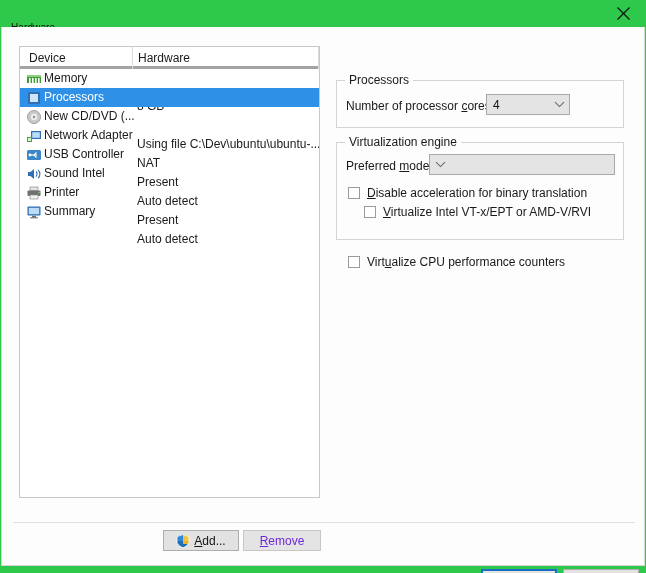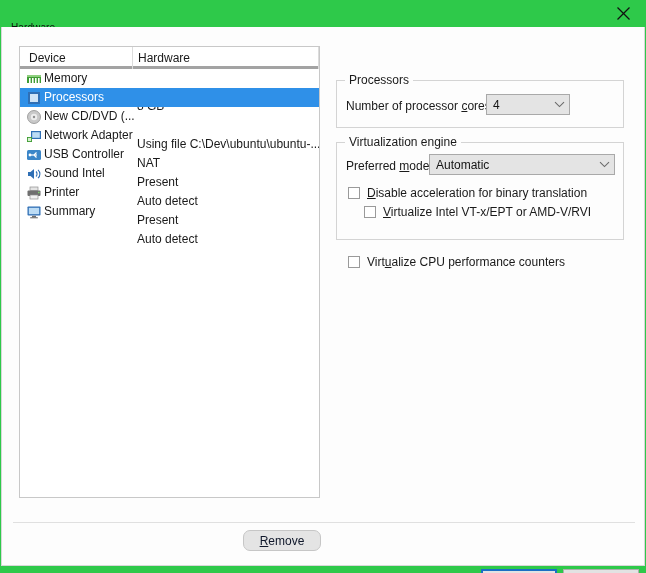--- a/index.html
+++ b/index.html
@@ -145,21 +145,21 @@
     border: 1px solid #adadad;
     font-family: "Liberation Sans", sans-serif;
     font-size: 12px;
     color: #141414;
     display: flex;
     align-items: center;
     justify-content: center;
     cursor: default;
     padding: 0;
   }
-  .btn.disabled { color: #0f172a; border-color: #c6c6c6; background: #e4e4e4; border-radius: 7px; }
+  .btn.disabled { color: #6d28d9; border-color: #c6c6c6; background: #e4e4e4; }
   .btn-add {
     position: absolute;
     left: 161px;
     top: 503px;
     width: 76px;
     height: 21px;
     gap: 4px;
   }
   .btn-remove {
     position: absolute;
@@ -392,20 +392,33 @@
               <rect x="4.2" y="13.2" width="7.6" height="1.1" fill="#6f6f6f"></rect>
             </svg>
           </span>
           <span class="dev-name">Summary</span>
           <span class="dev-summary">Auto detect</span>
         </div>
 
       </div>
     </div>
 
+    <button class="btn btn-add">
+      <span class="shield">
+        <svg width="14" height="14" viewBox="0 0 14 14">
+          <path d="M7 0.6 L13 2.6 V7 c0 3.4 -3 5.6 -6 6.8 C4 12.6 1 10.4 1 7 V2.6 Z" fill="#1f6fb8"></path>
+          <path d="M7 0.6 L13 2.6 V7 c0 1.1 -0.3 2 -0.8 2.9 H7 Z" fill="#f0b326"></path>
+          <path d="M1 7 c0 1.1 0.3 2 0.8 2.9 H7 V0.6 L1 2.6 Z" fill="#1f6fb8"></path>
+          <path d="M7 0.6 L1 2.6 V7 H7 Z" fill="#2f89d8"></path>
+          <path d="M7 0.6 L13 2.6 V7 H7 Z" fill="#f0c24b"></path>
+          <path d="M7 0.6 L13 2.6 V7 c0 3.4 -3 5.6 -6 6.8 C4 12.6 1 10.4 1 7 V2.6 Z" fill="none" stroke="#ffffff" stroke-width="0.8"></path>
+        </svg>
+      </span>
+      <span><u>A</u><span>dd...</span></span>
+    </button>
 
     <button class="btn btn-remove disabled">
       <span><u>R</u><span>emove</span></span>
     </button>
 
     <div class="groupbox gb-processors">
       <div class="legend">Processors</div>
       <div class="field-label lbl-cores">
         <span>Number of processor </span><u>c</u><span>ores:</span>
       </div>
@@ -419,21 +432,20 @@
       </div>
     </div>
 
     <div class="groupbox gb-virt">
       <div class="legend">Virtualization engine</div>
 
       <div class="field-label lbl-mode">
         <span>Preferred </span><u>m</u><span>ode:</span>
       </div>
       <div class="combo combo-mode">
-        <span class="val">Automatic</span>
         <span class="chev">
           <svg width="11" height="7" viewBox="0 0 11 7">
               <path d="M1 1.2 L5.5 5.6 L10 1.2" stroke="#6b6b6b" stroke-width="1.1" fill="none"></path>
             </svg>
         </span>
       </div>
 
       <div class="checkline ck1">
         <span class="cb"></span>
         <span class="cb-label">

